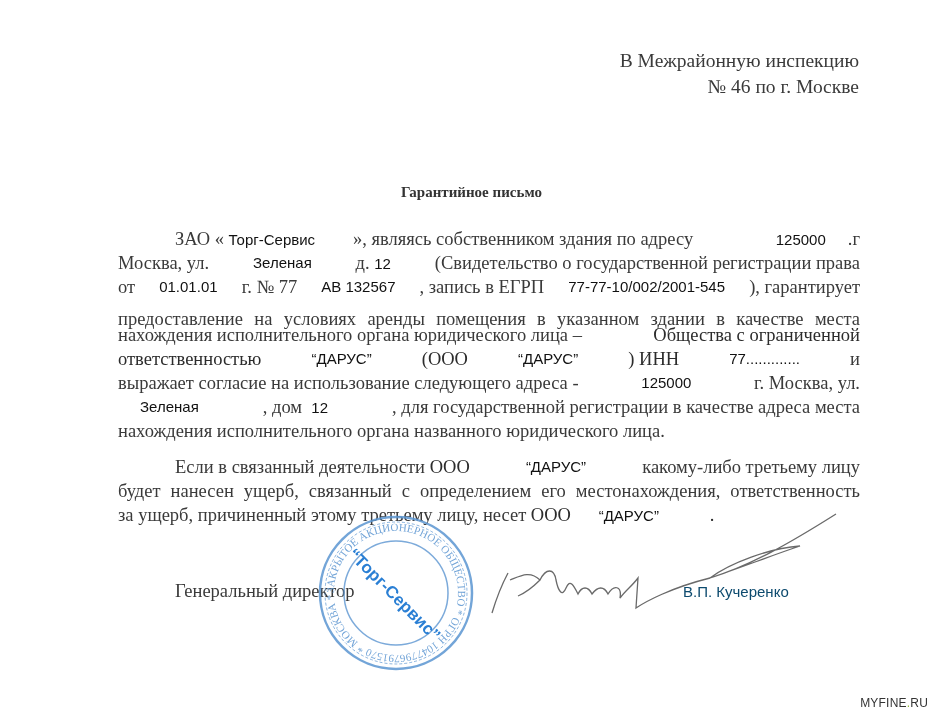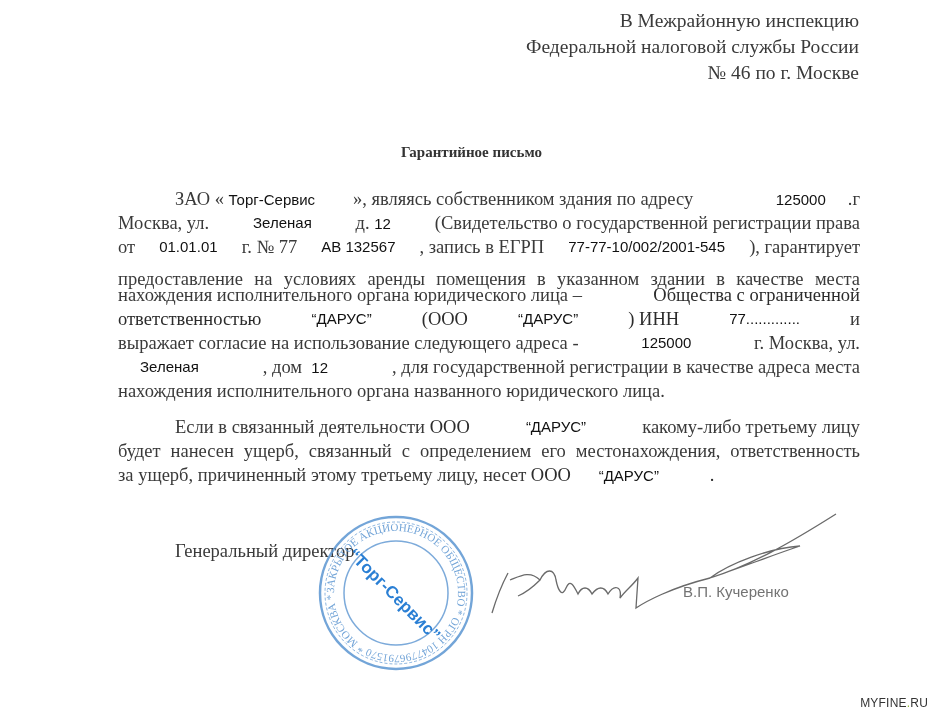--- a/index.html
+++ b/index.html
@@ -1,37 +1,36 @@
 <!DOCTYPE html>
 <html><head>
 <meta charset="utf-8">
 <style>
   html, body { margin:0; padding:0; background:#ffffff; }
   body { width:943px; height:720px; position:relative; overflow:hidden; color:#3a3a3a; }
-  .serif { font-family:"Liberation Serif", "DejaVu Serif", serif; }
-  .sans { font-family:"Liberation Sans", "DejaVu Sans", sans-serif; color:#737373; }
+  .serif { font-family:"Liberation Serif", "DejaVu Serif", serif;margin-top:40px; }
+  .sans { font-family:"Liberation Sans", "DejaVu Sans", sans-serif; color:#0c4a6e; }
   .abs { position:absolute; white-space:nowrap; }
   .addr { right:84px; text-align:right; font-size:19.5px; line-height:26px; top:8px; }
   .title { left:0; width:943px; text-align:center; top:144px; font-size:15px; font-weight:bold; color:#333; }
   .line { left:175px; width:685px; font-size:18.5px; line-height:24.5px; }
   .just { display:flex; justify-content:space-between; }
   .b { font-weight:normal; color:#2c2c2c; }
   .fill { font-family:"Liberation Sans", "DejaVu Sans", sans-serif; font-size:15px; color:#111; }
   .sig-name { left:683px; top:583px; font-size:15px; }
   .watermark { right:15px; top:696px; font-size:12px; font-weight:normal; color:#333; letter-spacing:0.2px; }
   .watermark .dot { color:#8fb93a; }
   .stamp { left:316px; top:513px; }
   .signature { left:470px; top:508px; }
 </style>
 </head>
 <body>
 
 <div class="abs addr serif">
   <div>В Межрайонную инспекцию</div>
-  <div>Федеральной налоговой службы России</div>
   <div>№ 46  по г. Москве</div>
 </div>
 
 <div class="abs title serif">Гарантийное письмо</div>
 
 <div class="abs line serif just" style="top:187px;">
   <span style="padding-left:0;"><span>ЗАО  «</span> <span class="fill">Торг-Сервис</span><span style="display:inline-block;width:38px;"></span><span>», являясь собственником здания по адресу</span></span>
   <span><span class="fill">125000</span><span style="display:inline-block;width:22px;"></span><span>.г</span></span>
 </div>
 <div class="abs line serif just" style="left:118px;width:742px;top:211px;">

